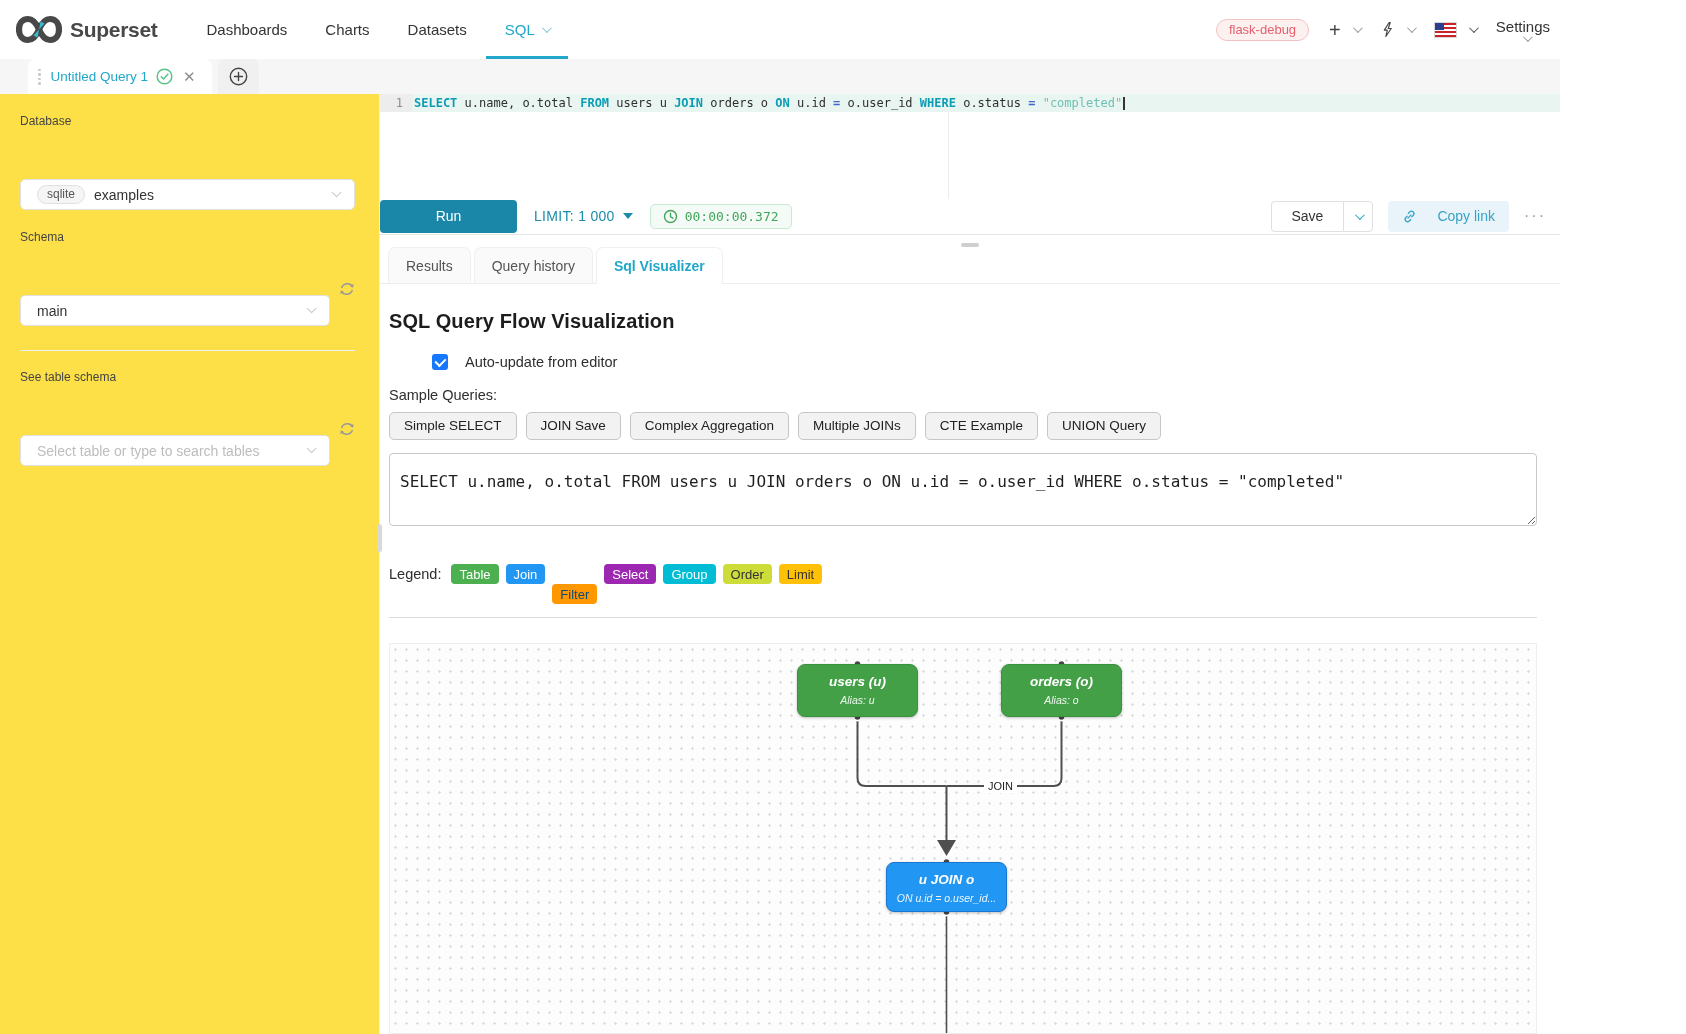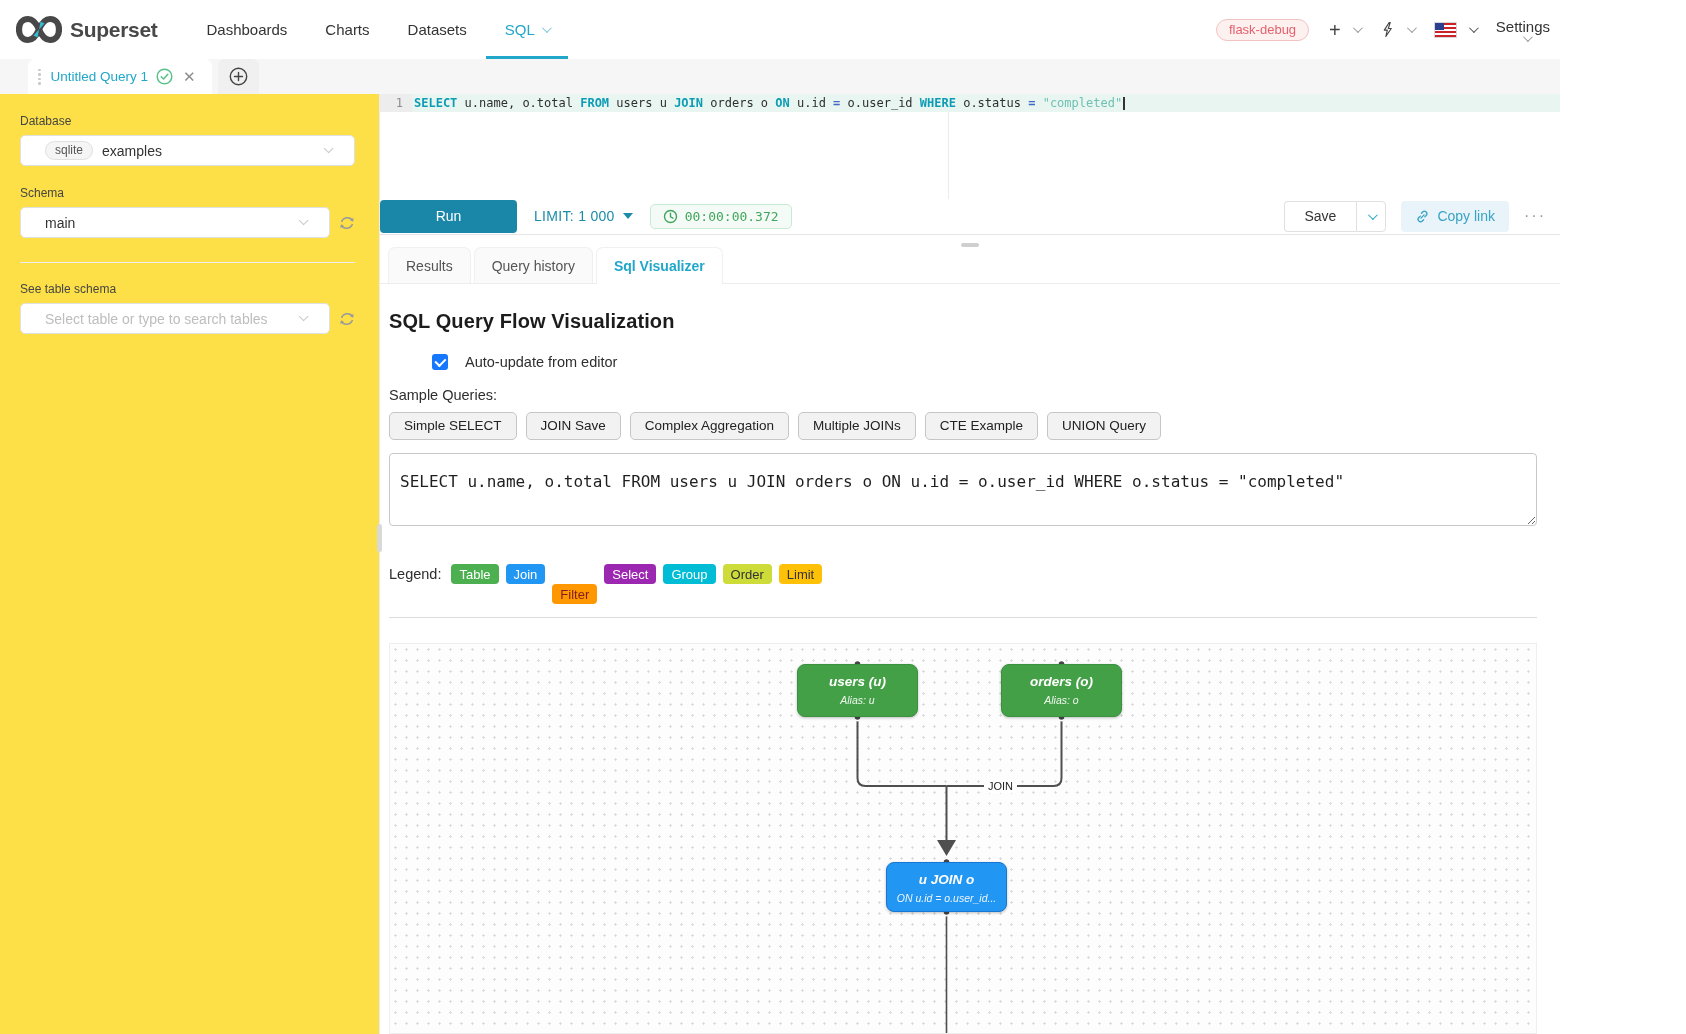--- a/index.html
+++ b/index.html
@@ -31,21 +31,21 @@
   .qtab-title { font-size:13.5px; color:#20a7c9; }
   .qtab-close { color:#8c8c8c; font-size:15px; cursor:pointer; padding:0 2px; }
   .newtab { background:#f0f0f0; border-radius:7px 7px 0 0; margin-left:6px; display:flex; align-items:center; padding:0 11px; cursor:pointer; }
 
   
   .body-row { display:flex; align-items:stretch; height:940px; }
   .sidebar { width:380px; min-width:380px; background:#fde047; border-right:1px solid #ececec; padding:20px 24px 0 20px; position:relative; }
   .side-grip { position:absolute; right:-3px; top:430px; width:5px; height:28px; border-radius:3px; background:#d9d9d9; cursor:col-resize; }
   .field-label { font-size:12px; color:#454545; margin-bottom:7px; }
   .field-row { display:flex; align-items:center; margin-bottom:20px; }
-  .select { flex:1; height:31px; border:1px solid #e0e0e0; border-radius:5px; display:flex; align-items:center; padding:0 24px; background:#fff; cursor:pointer; min-width:0; }
+  .select { flex:1; height:31px; border:1px solid #e0e0e0; border-radius:5px; display:flex; align-items:center; padding:0 16px; background:#fff; cursor:pointer; min-width:0;margin-top:44px; }
   .select .val { font-size:14px; color:#333; flex:1; white-space:nowrap; overflow:hidden; }
   .select .placeholder { color:#bdbdbd; }
   .select .chev { border-color:#c9c9c9; margin-left:8px; transform:rotate(45deg) translateY(-3px); }
   .engine-pill { font-size:12px; color:#555; background:#f5f5f5; border:1px solid #e0e0e0; border-radius:11px; padding:1px 9px 2px; margin-right:9px; }
   .refresh-btn { margin-left:9px; line-height:0; cursor:pointer; flex:0 0 auto; }
   .side-divider { border-top:1px solid #eeeeee; margin:24px 0 19px; }
 
   .main { flex:1; display:flex; flex-direction:column; min-width:0; }
 
   
@@ -64,21 +64,21 @@
   .editor-toolbar { height:44px; display:flex; align-items:center; padding:0 14px 0 0; }
   .run-btn { width:137px; height:33px; background:#1b87a8; color:#fff; font-size:14px; border:none; border-radius:4px; cursor:pointer; font-family:inherit; }
   .limit { display:flex; align-items:center; margin-left:17px; color:#1a8ca8; font-size:14px; cursor:pointer; letter-spacing:0.3px; }
   .caret-down-solid { width:0; height:0; border-left:5px solid transparent; border-right:5px solid transparent; border-top:6px solid #1a8ca8; margin-left:8px; }
   .timer-pill { display:flex; align-items:center; gap:7px; margin-left:17px; border:1px solid #c8e9d2; background:#f4fbf6; border-radius:5px; padding:4px 12px; color:#42a55c; font-family:"DejaVu Sans Mono", monospace; font-size:13px; }
   .toolbar-right { margin-left:auto; display:flex; align-items:center; gap:15px; }
   .save-split { display:flex; align-items:stretch; height:31px; }
   .save-main { background:#fff; border:1px solid #e0e0e0; border-right:none; border-radius:4px 0 0 4px; padding:0 20px; font-size:14px; color:#333; cursor:pointer; display:flex; align-items:center; }
   .save-caret { width:30px; border:1px solid #e0e0e0; border-radius:0 4px 4px 0; display:flex; align-items:center; justify-content:center; cursor:pointer; background:#fff; }
   .save-caret .chev { border-color:#20a7c9; margin-left:0; }
-  .copylink-btn { display:flex; align-items:center; gap:7px; background:#e8f4f9; color:#38a3c4; font-size:14px; border:none; border-radius:4px; height:31px; padding:0 14px; cursor:pointer; font-family:inherit; }
+  .copylink-btn { display:flex; align-items:center; gap:20px; background:#e8f4f9; color:#38a3c4; font-size:14px; border:none; border-radius:4px; height:31px; padding:0 14px; cursor:pointer; font-family:inherit; }
   .more-dots { color:#9a9a9a; font-size:16px; letter-spacing:2px; cursor:pointer; }
 
   
   .pane-divider { border-top:1px solid #e4e4e4; position:relative; height:16px; }
   .pane-grip { position:absolute; left:50%; top:8px; transform:translateX(-50%); width:18px; height:4px; border-radius:2px; background:#cfcfcf; cursor:row-resize; }
 
   
   .result-tabs { display:flex; align-items:flex-end; padding-left:8px; border-bottom:1px solid #ededed; height:38px; }
   .rtab { height:36px; display:flex; align-items:center; padding:0 17px; background:#fafafa; border:1px solid #f0f0f0; border-bottom:none; border-radius:7px 7px 0 0; margin-right:3px; font-size:14px; color:#545454; cursor:pointer; }
   .rtab.active { background:#fff; color:#20a7c9; font-weight:bold; position:relative; }
@@ -331,21 +331,21 @@
           <button class="sample-btn">CTE Example</button>
           <button class="sample-btn">UNION Query</button>
         </div>
 
         <textarea class="sql-textarea" spellcheck="false" style="">SELECT u.name, o.total FROM users u JOIN orders o ON u.id = o.user_id WHERE o.status = "completed"</textarea>
 
         <div class="legend-row">
           <span class="legend-label">Legend:</span>
           <span class="legend-badge" style="background: rgb(76, 175, 80); color: rgb(255, 255, 255);">Table</span>
           <span class="legend-badge" style="background: rgb(33, 150, 243); color: rgb(255, 255, 255);">Join</span>
-          <span class="legend-badge" style="background: rgb(255, 152, 0); color: #7f1d1d; margin-top: 40px;">Filter</span>
+          <span class="legend-badge" style="background: rgb(255, 152, 0); color: #0c4a6e; margin-top: 40px;">Filter</span>
           <span class="legend-badge" style="background: rgb(156, 39, 176); color: rgb(255, 255, 255);">Select</span>
           <span class="legend-badge" style="background: rgb(0, 188, 212); color: rgb(255, 255, 255);">Group</span>
           <span class="legend-badge" style="background: rgb(205, 220, 57); color: rgb(51, 51, 51);">Order</span>
           <span class="legend-badge" style="background: rgb(255, 193, 7); color: rgb(51, 51, 51);">Limit</span>
         </div>
 
         <div class="viz-divider"></div>
 
         
         <div class="flow-canvas">

